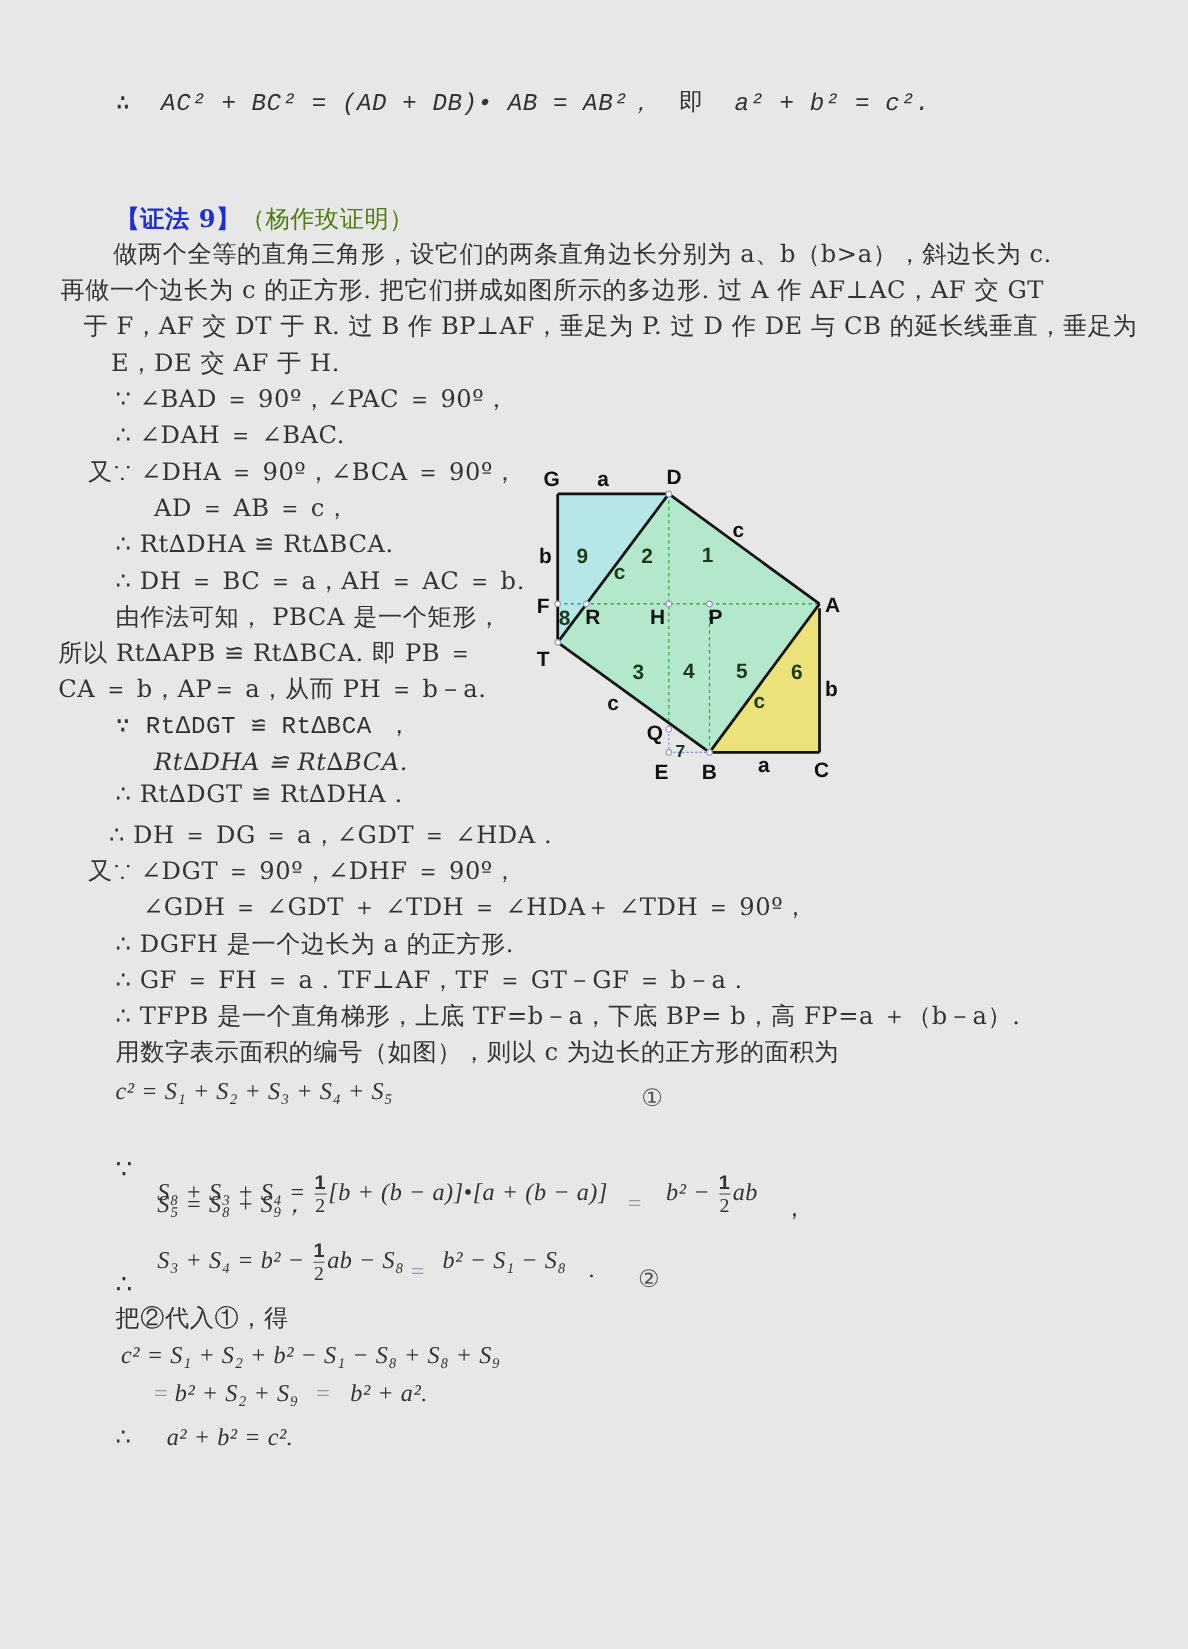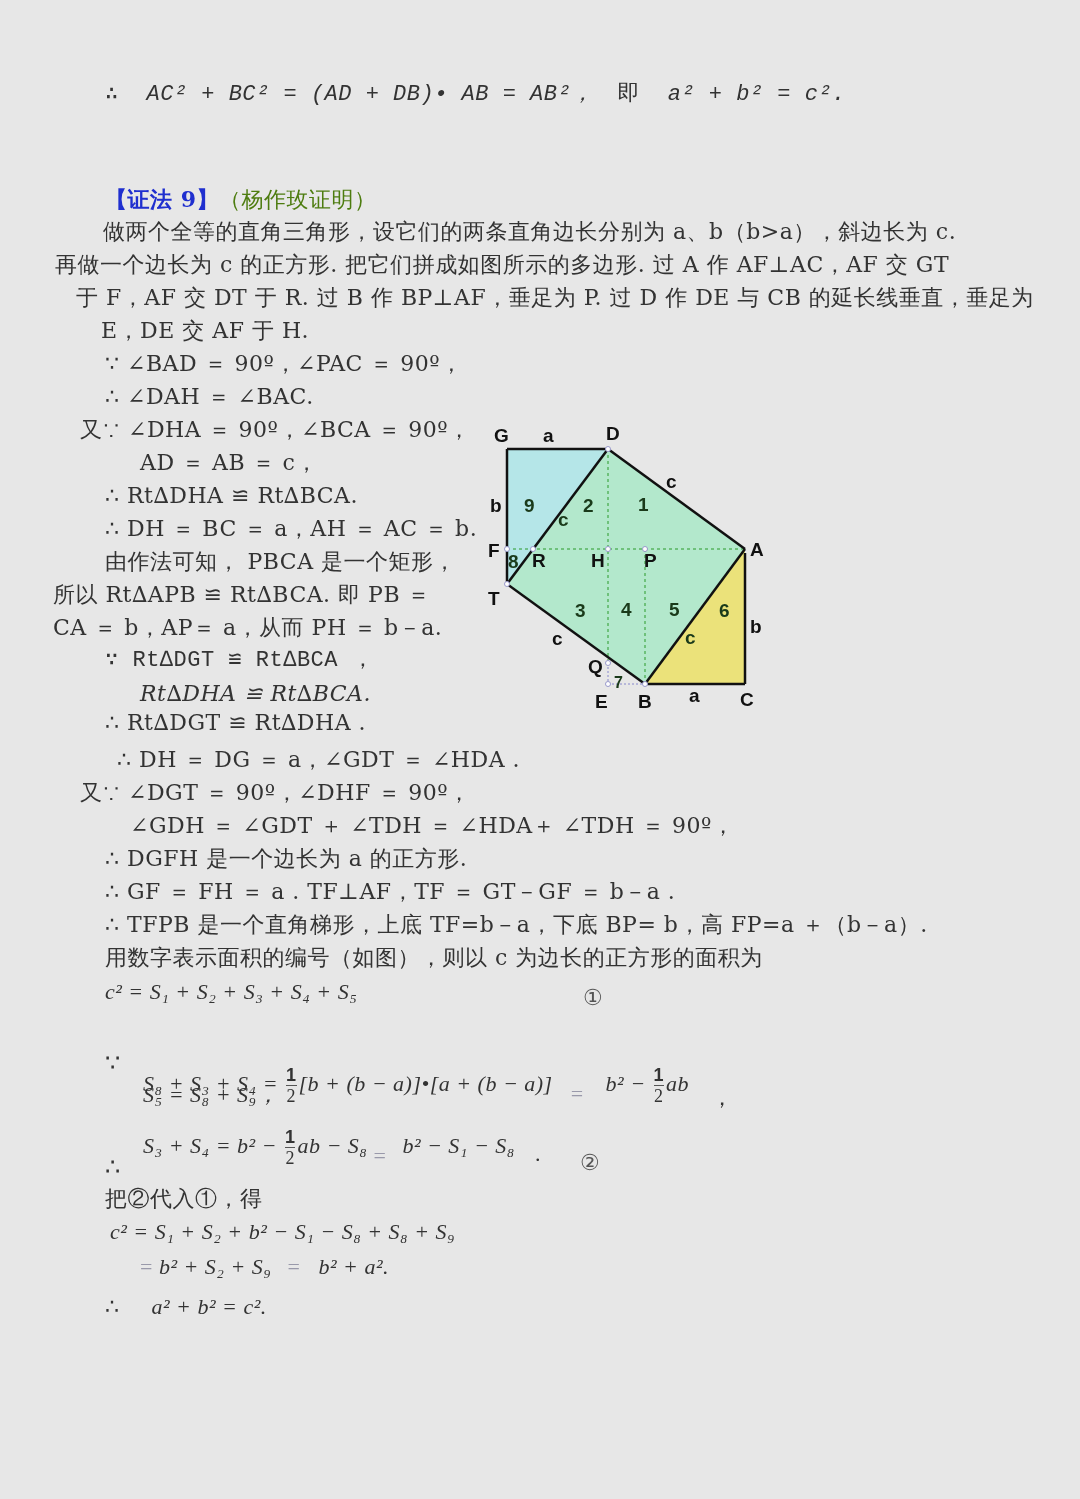--- a/index.html
+++ b/index.html
@@ -44,21 +44,21 @@
 <div class="line" style="left:80px;top:415px;">又∵ ∠DHA ＝ 90º，∠BCA ＝ 90º，</div>
 <div class="line" style="left:140px;top:448px;">AD ＝ AB ＝ c，</div>
 <div class="line" style="left:105px;top:481px;">∴ Rt∆DHA ≌ Rt∆BCA.</div>
 <div class="line" style="left:105px;top:514px;">∴ DH ＝ BC ＝ a，AH ＝ AC ＝ b.</div>
 <div class="line" style="left:105px;top:547px;">由作法可知， PBCA 是一个矩形，</div>
 <div class="line" style="left:53px;top:580px;">所以 Rt∆APB ≌ Rt∆BCA. 即 PB ＝</div>
 <div class="line" style="left:53px;top:613px;">CA ＝ b，AP＝ a，从而 PH ＝ b－a.</div>
 <div class="line" style="left:105px;top:646px;font-family:Liberation Mono, monospace;">∵ Rt∆DGT ≌ Rt∆BCA ，</div>
 <div class="line" style="left:140px;top:679px;font-style:italic;">Rt∆DHA ≌ Rt∆BCA.</div>
 <div class="line" style="left:105px;top:708px;text-align:center;">∴ Rt∆DGT ≌ Rt∆DHA .</div>
-<div class="line" style="left:117px;top:745px;">∴ DH ＝ DG ＝ a，∠GDT ＝ ∠HDA .</div>
+<div class="line" style="left:99px;top:745px;">∴ DH ＝ DG ＝ a，∠GDT ＝ ∠HDA .</div>
 <div class="line" style="left:80px;top:778px;">又∵ ∠DGT ＝ 90º，∠DHF ＝ 90º，</div>
 <div class="line" style="left:130px;top:811px;">∠GDH ＝ ∠GDT ＋ ∠TDH ＝ ∠HDA＋ ∠TDH ＝ 90º，</div>
 <div class="line" style="left:105px;top:844px;">∴ DGFH 是一个边长为 a 的正方形.</div>
 <div class="line" style="left:105px;top:877px;">∴ GF ＝ FH ＝ a . TF⊥AF，TF ＝ GT－GF ＝ b－a .</div>
 <div class="line" style="left:105px;top:910px;">∴ TFPB 是一个直角梯形，上底 TF=b－a，下底 BP= b，高 FP=a ＋（b－a）.</div>
 <div class="line" style="left:105px;top:943px;">用数字表示面积的编号（如图），则以 c 为边长的正方形的面积为</div>
 
 <div class="line math" style="left:105px;top:977px;">c² = S₁ + S₂ + S₃ + S₄ + S₅</div>
 <div class="circ" style="left:583px;top:985px;">①</div>
 

